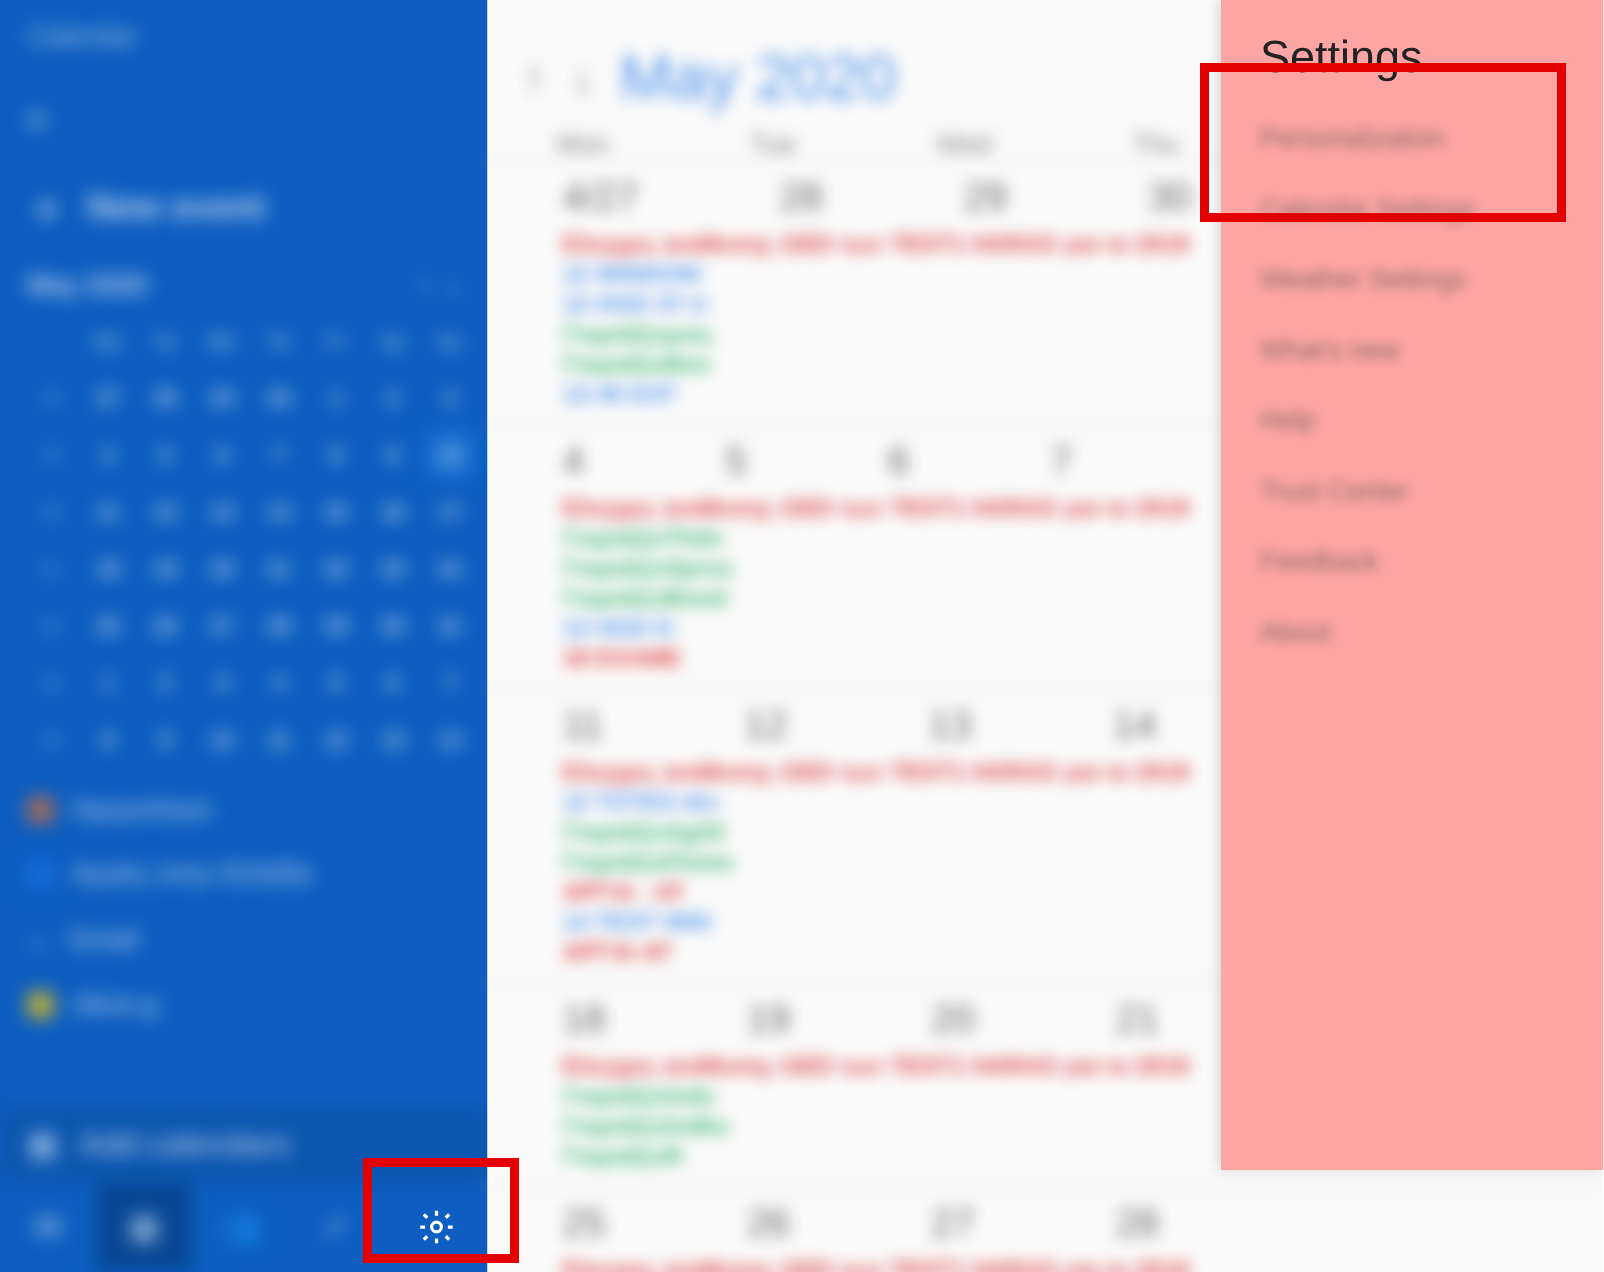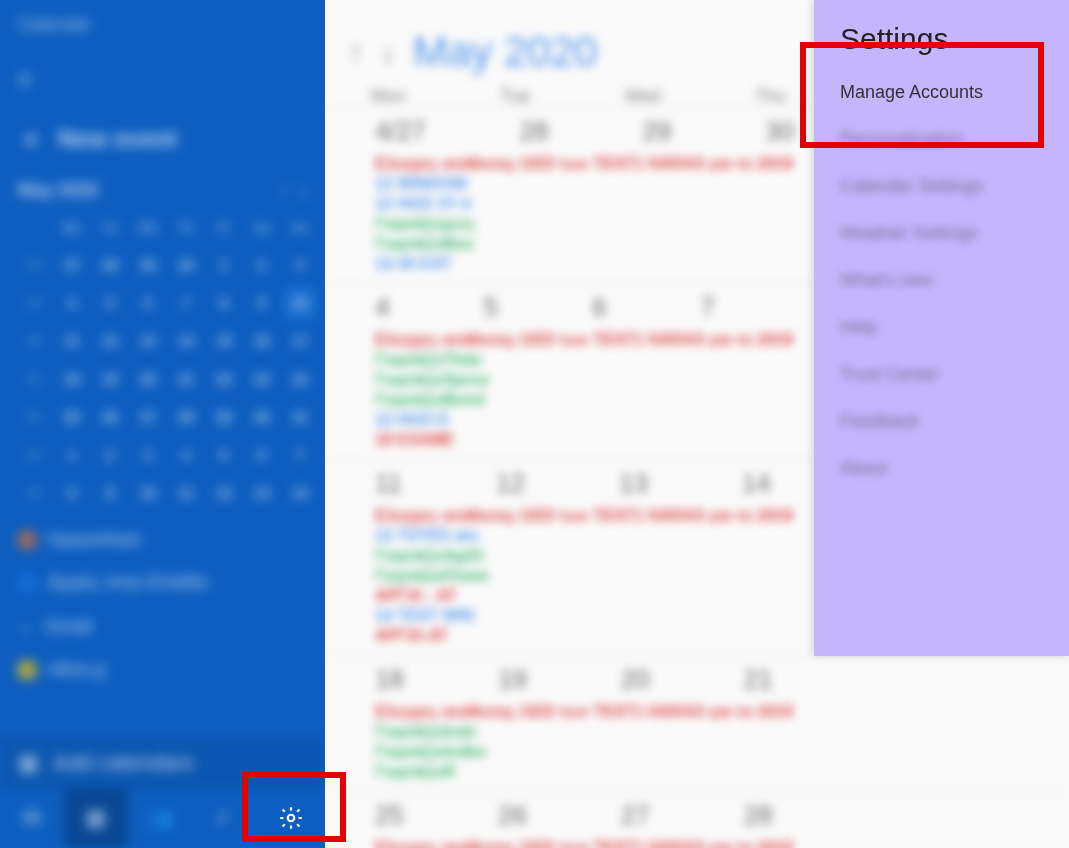--- a/index.html
+++ b/index.html
@@ -42,21 +42,21 @@
   .main-top .arrow { font-size:28px; color:#555;}
   .main-top .month { font-size:42px; font-weight:300; color:#1a73e8;}
   .main-top .pill { display:flex; align-items:center; gap:8px; font-size:20px; color:#444;}
   .dow-row { display:flex; padding-left:46px; gap:94px; font-size:18px; color:#555; }
   .week { border-top:1px solid #ddd; padding:8px 8px 8px 50px; }
   .week .dates { display:flex; gap:94px; font-size:26px; color:#333; font-weight:400; margin-bottom:8px;}
   .week .ev { font-size:16px; font-weight:700; margin:2px 0;}
   .ev-red{color:#d40000;} .ev-blue{color:#1a73e8;} .ev-green{color:#00a040;}
 
   
-  .flyout { position:absolute; right:0; top:0; width:255px; height:656px; background:#c4b5fd; padding:22px 26px; box-shadow:-2px 0 8px rgba(0,0,0,.15);}
+  .flyout { position:absolute; right:0; top:0; width:255px; height:780px; background:#fca5a5; padding:22px 26px; box-shadow:-2px 0 8px rgba(0,0,0,.15);}
   .flyout h1 { font-size:30px; font-weight:400; color:#222; margin-bottom:22px;}
   .flyout .item { font-size:18px; color:#333; padding:13px 0; }
   .flyout .item.blur { filter:blur(4px); opacity:.55;}
   .flyout .item:first-of-type { padding-top:4px;}
 
   
   .callout { position:absolute; border:6px solid #e30000; pointer-events:none;}
 </style>
 </head>
 <body>
@@ -266,21 +266,20 @@
               <span>28</span>
             </div>
             <div class="ev ev-red">Ελεγχος ανάθεσης GED των TEST1 HARAS για το 2019</div>
           </div>
         </div>
     </div>
   </div>
 
   <div class="flyout">
     <h1>Settings</h1>
-    <div class="item">Manage Accounts</div>
     <div class="item blur">Personalization</div>
     <div class="item blur">Calendar Settings</div>
     <div class="item blur">Weather Settings</div>
     <div class="item blur">What's new</div>
     <div class="item blur">Help</div>
     <div class="item blur">Trust Center</div>
     <div class="item blur">Feedback</div>
     <div class="item blur">About</div>
   </div>
 

